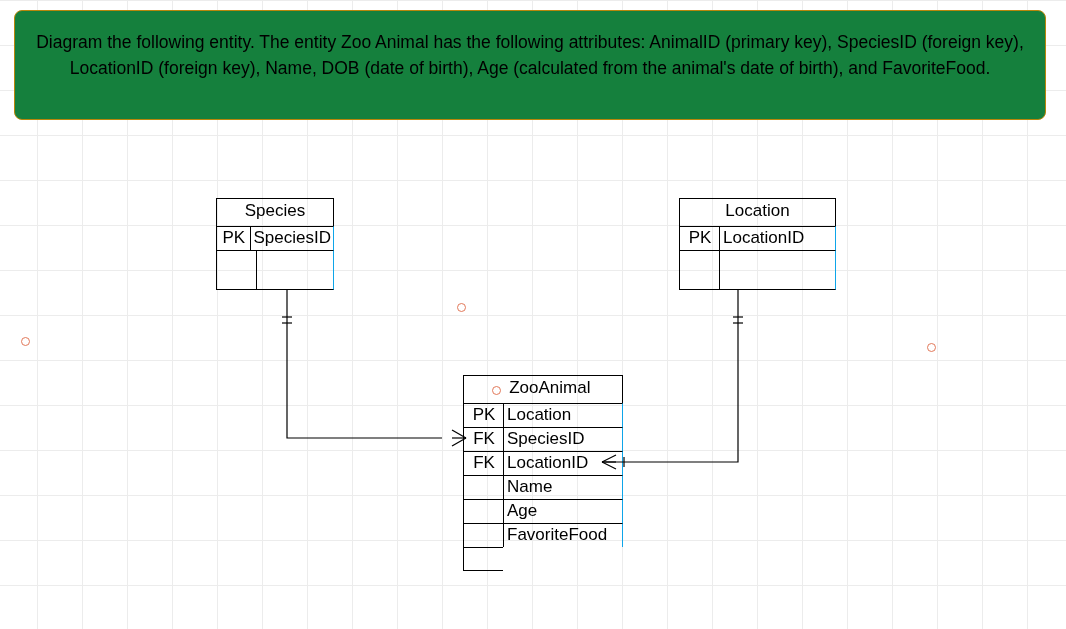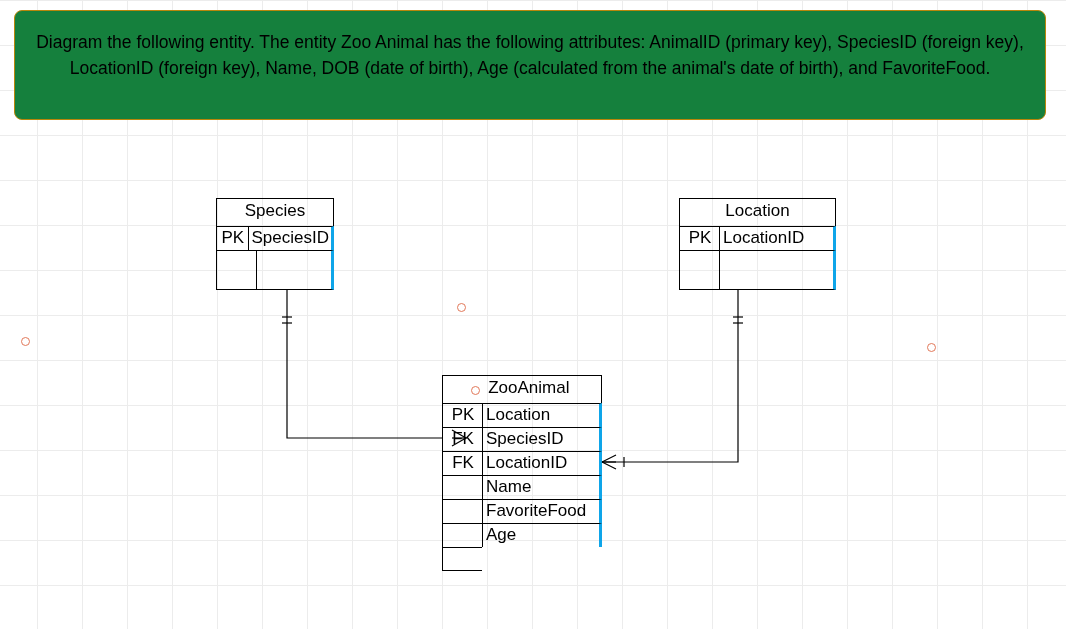--- a/index.html
+++ b/index.html
@@ -62,21 +62,21 @@
     width: 40px;
     border-left: 1px solid #000;
     border-top: 1px solid #000;
     padding: 1px 2px 0 3px;
     box-sizing: border-box;
     text-align: center;
   }
   .entity .val {
     border-left: 1px solid #000;
     border-top: 1px solid #000;
-    border-right: 3px solid #0ea5e9;
+    border-right: 1px solid #0ea5e9;
     padding: 1px 2px 0 3px;
     box-sizing: border-box;
     flex: 1;
   }
   .entity .pad-row .key, .entity .pad-row .val {
     height: 40px;
   }
   .entity .last .key, .entity .last .val {
     border-bottom: 1px solid #000;
   }
@@ -127,21 +127,21 @@
   <div class="row">
     <div class="key">PK</div>
     <div class="val">LocationID</div>
   </div>
   <div class="row pad-row last">
     <div class="key"></div>
     <div class="val"></div>
   </div>
 </div>
 
-<div class="entity" style="left:442px; top:375px; width:160px;">
+<div class="entity" style="left:463px; top:375px; width:160px;">
   <div class="title">
     <span class="dot" style="position:relative; display:inline-block; left:-4px; top:2px;"></span>
     <span>ZooAnimal</span>
   </div>
   <div class="row">
     <div class="key">PK</div>
     <div class="val">Location</div>
   </div>
   <div class="row">
     <div class="key">FK</div>
@@ -150,25 +150,25 @@
   <div class="row">
     <div class="key">FK</div>
     <div class="val">LocationID</div>
   </div>
   <div class="row">
     <div class="key"></div>
     <div class="val">Name</div>
   </div>
   <div class="row">
     <div class="key"></div>
-    <div class="val">FavoriteFood</div>
+    <div class="val">Age</div>
   </div>
   <div class="row">
     <div class="key"></div>
-    <div class="val">Age</div>
+    <div class="val">FavoriteFood</div>
   </div>
   <div class="row last">
     <div class="key"></div>
   </div>
 </div>
 
 <div class="dot" style="left:21px;  top:337px;"></div>
 <div class="dot" style="left:927px; top:343px;"></div>
 <div class="dot" style="left:457px; top:303px;"></div>
 

